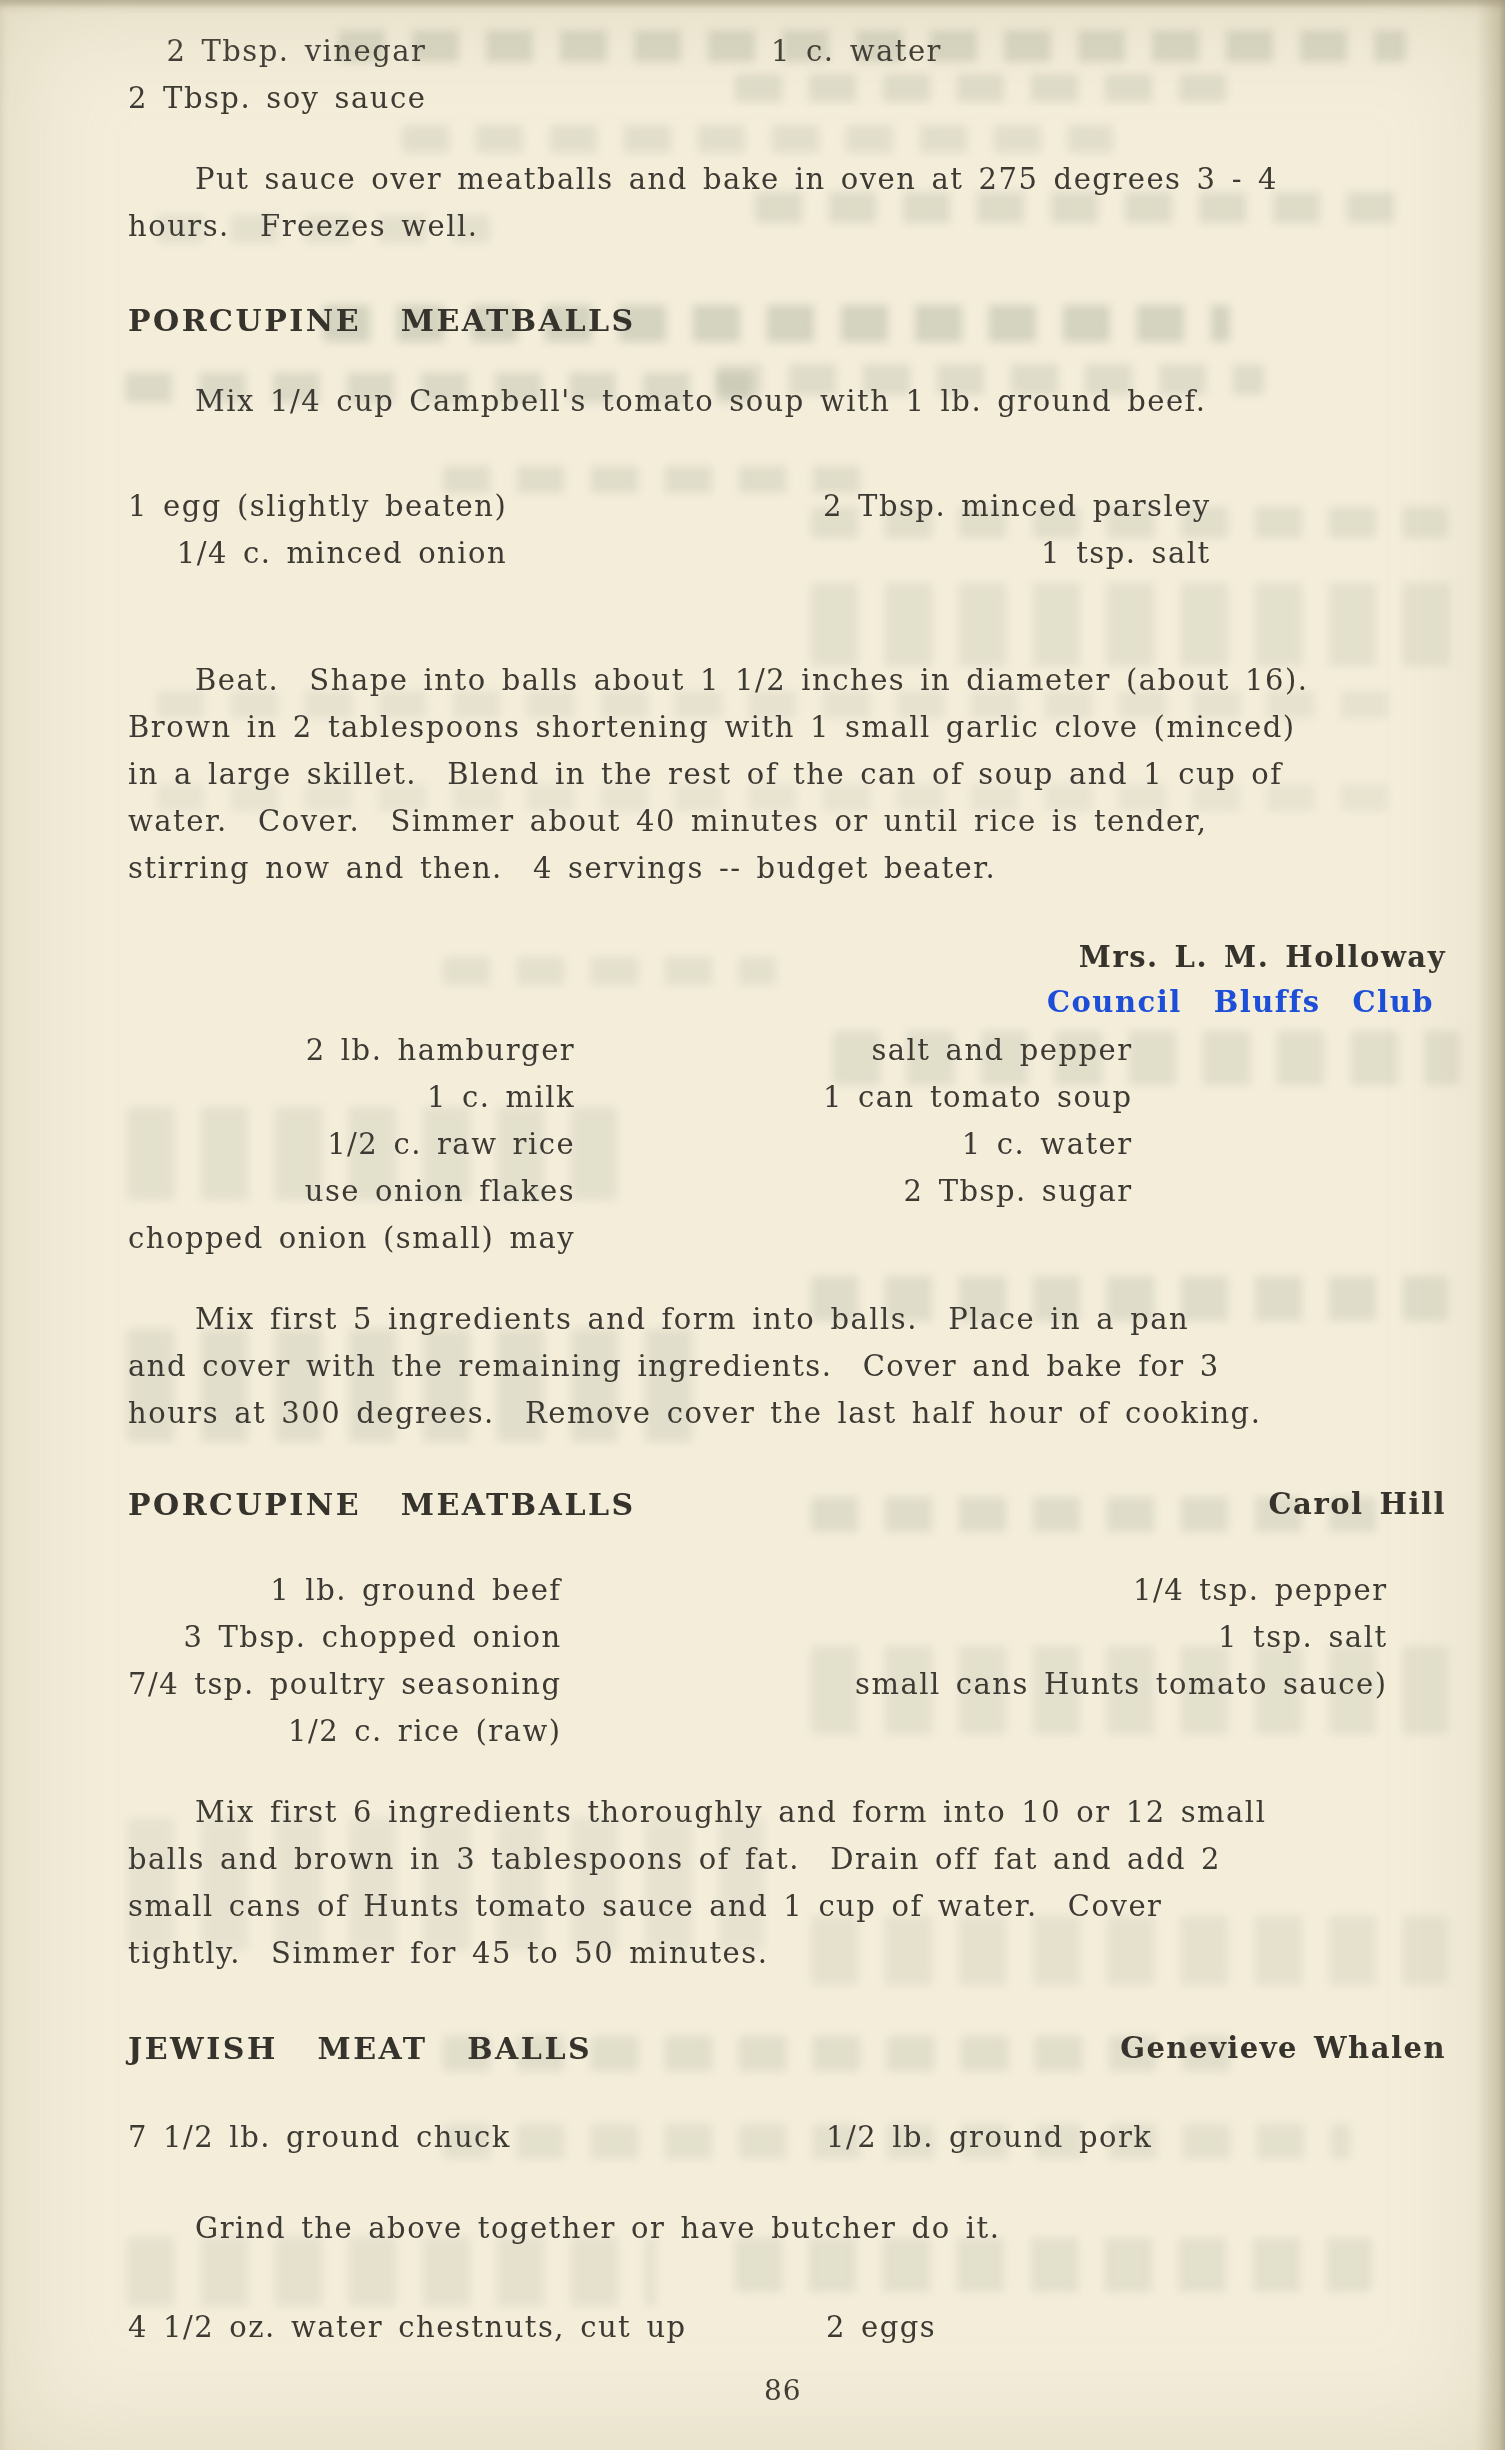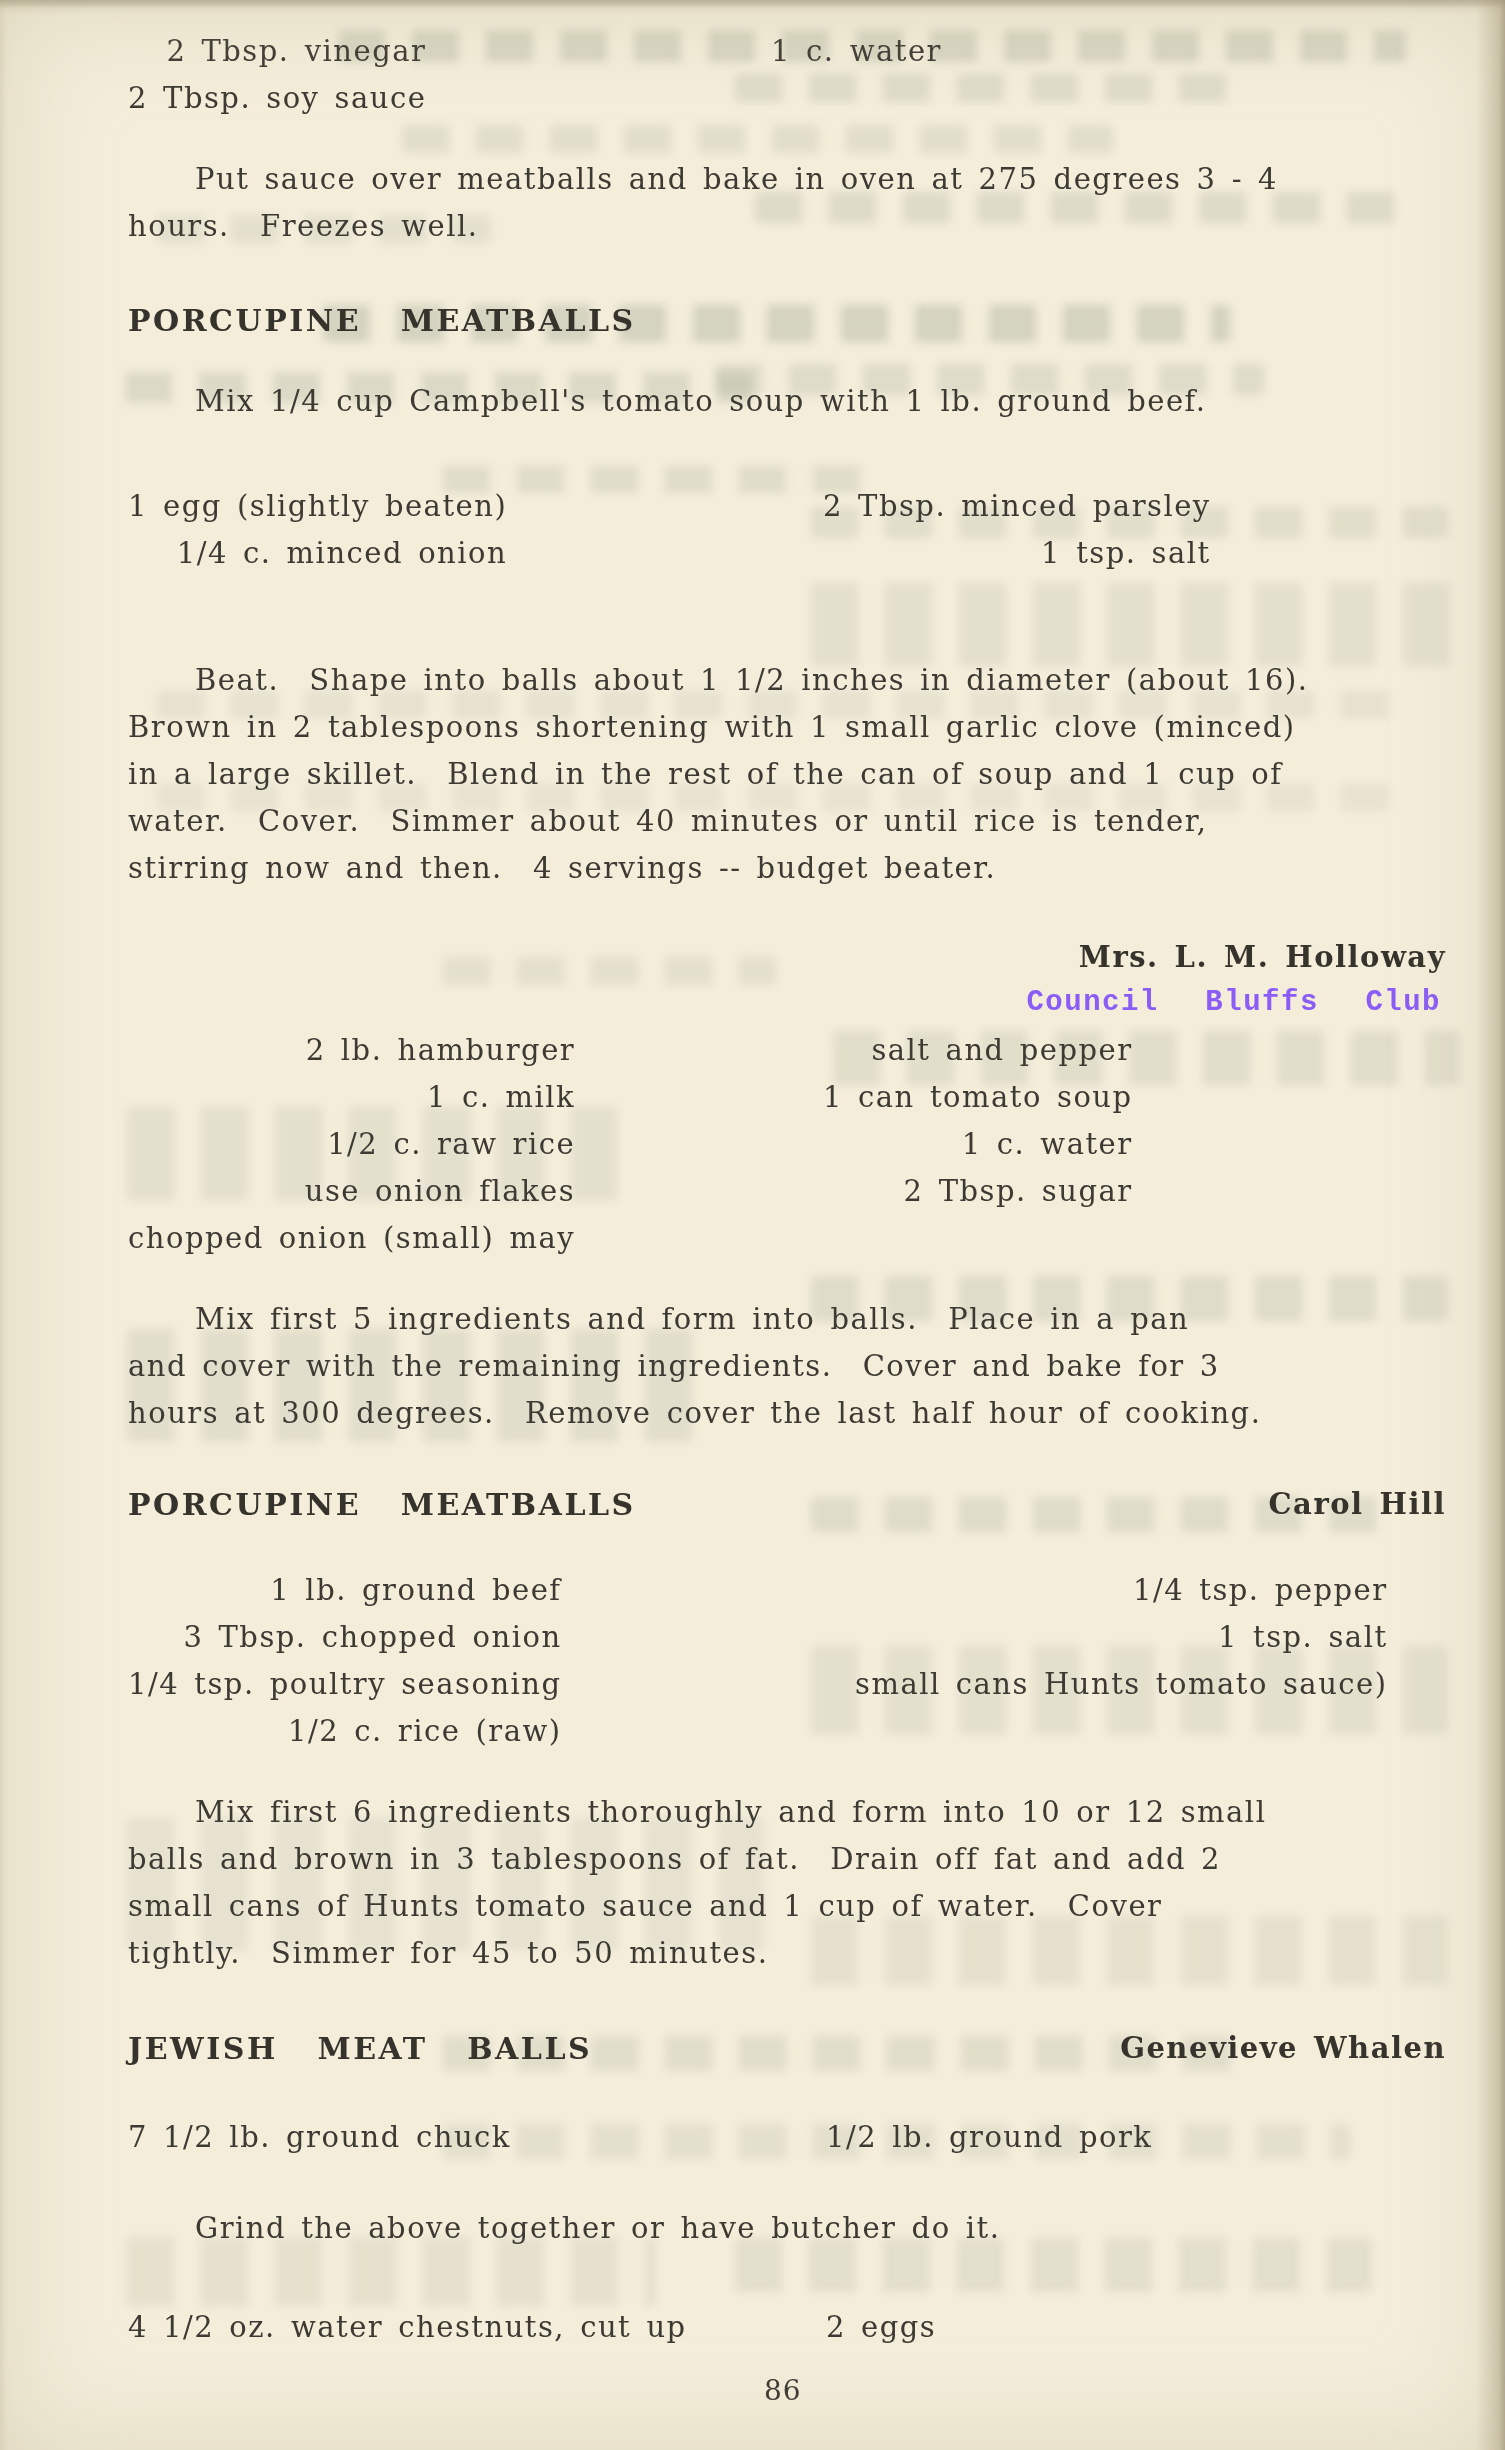--- a/index.html
+++ b/index.html
@@ -51,24 +51,23 @@
     position:absolute;left:0;top:0;margin:0;
     font-size:30px;line-height:47px;font-weight:700;letter-spacing:2.5px;word-spacing:6.9px;
     white-space:pre;color:#36332c;
   }
   .attr{
     position:absolute;right:0;top:0;
     font-size:29px;line-height:47px;font-weight:700;letter-spacing:1.5px;word-spacing:4.4px;
     white-space:pre;color:#36332c;
   }
   .club{
-    position:absolute;right:5px;top:45px;
+    position:absolute;right:12px;top:45px;
     font-size:29px;line-height:47px;font-weight:700;letter-spacing:1.5px;word-spacing:4.4px;white-space:pre;
-    color:#8b5cf6;
-    font-family:Liberation Mono, monospace;
+    color:#1d4ed8;
   }
   .pagenum{
     position:absolute;left:764px;top:2374px;z-index:3;
     font-size:28px;letter-spacing:1px;
   }
 </style>
 </head>
 <body>
 
 <div class="page">
@@ -161,21 +160,21 @@
 hours at 300 degrees.  Remove cover the last half hour of cooking.</p>
 
     <div class="hrow" style="top:1481px;height:47px;">
       <h2 class="title">PORCUPINE  MEATBALLS</h2>
       <div class="attr">Carol Hill</div>
     </div>
     <div class="cols" style="top:1567px;">
       <div class="colL">
         <div class="line">1 lb. ground beef</div>
         <div class="line">3 Tbsp. chopped onion</div>
-        <div class="line">1/4 tsp. poultry seasoning</div>
+        <div class="line">7/4 tsp. poultry seasoning</div>
         <div class="line">1/2 c. rice (raw)</div>
       </div>
       <div class="colR" style="left:696px;">
         <div class="line">1/4 tsp. pepper</div>
         <div class="line">1 tsp. salt</div>
         <div class="line cont">small cans Hunts tomato sauce)</div>
       </div>
     </div>
     <p class="para" style="top:1789px;">Mix first 6 ingredients thoroughly and form into 10 or 12 small
 balls and brown in 3 tablespoons of fat.  Drain off fat and add 2

